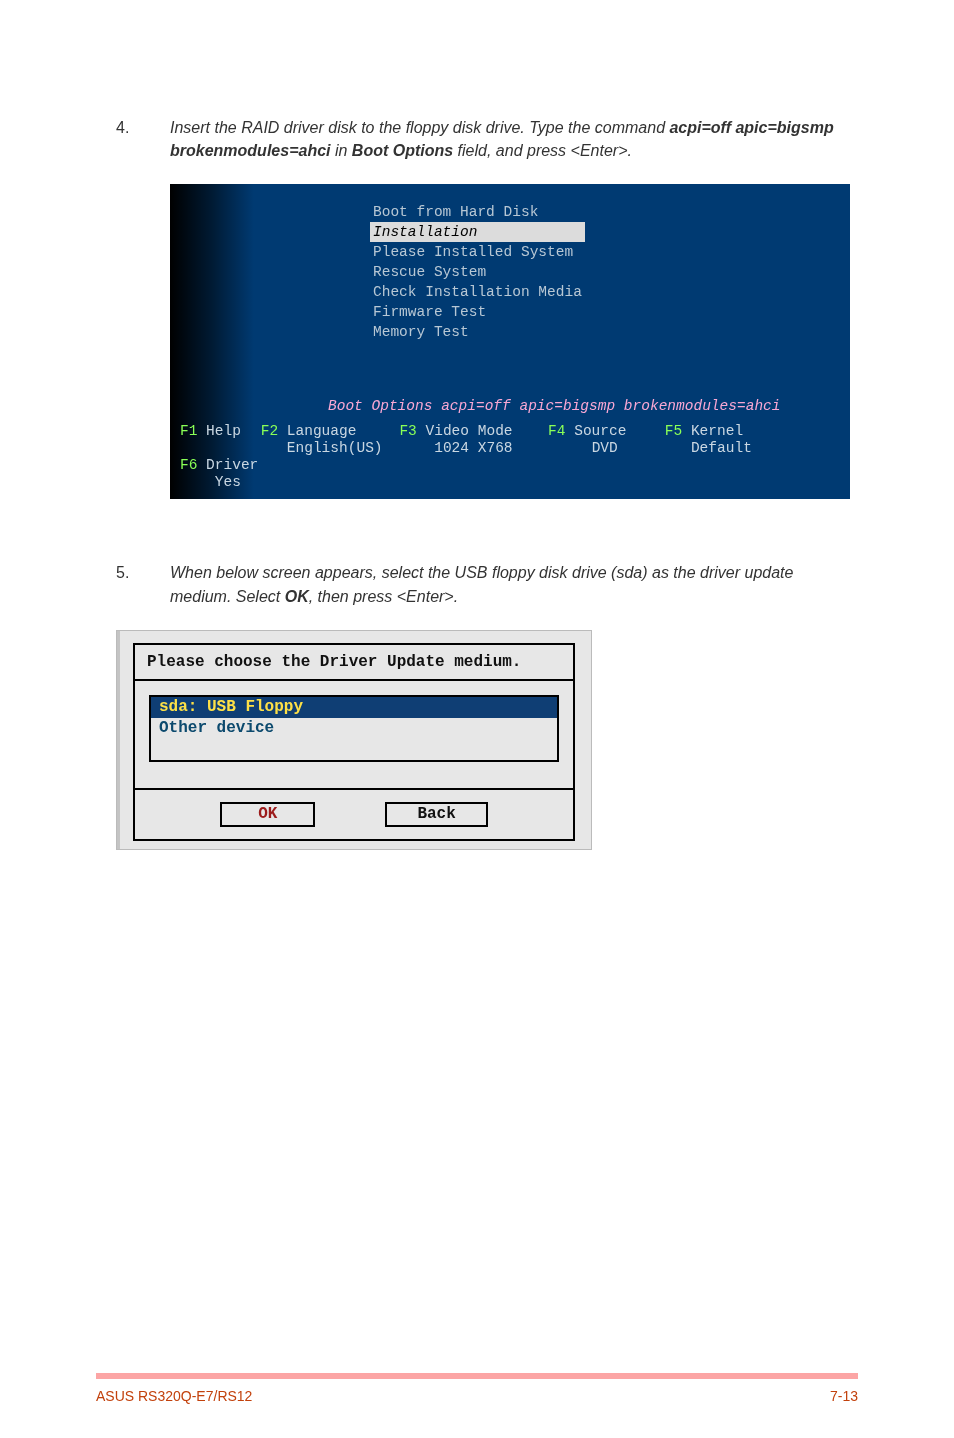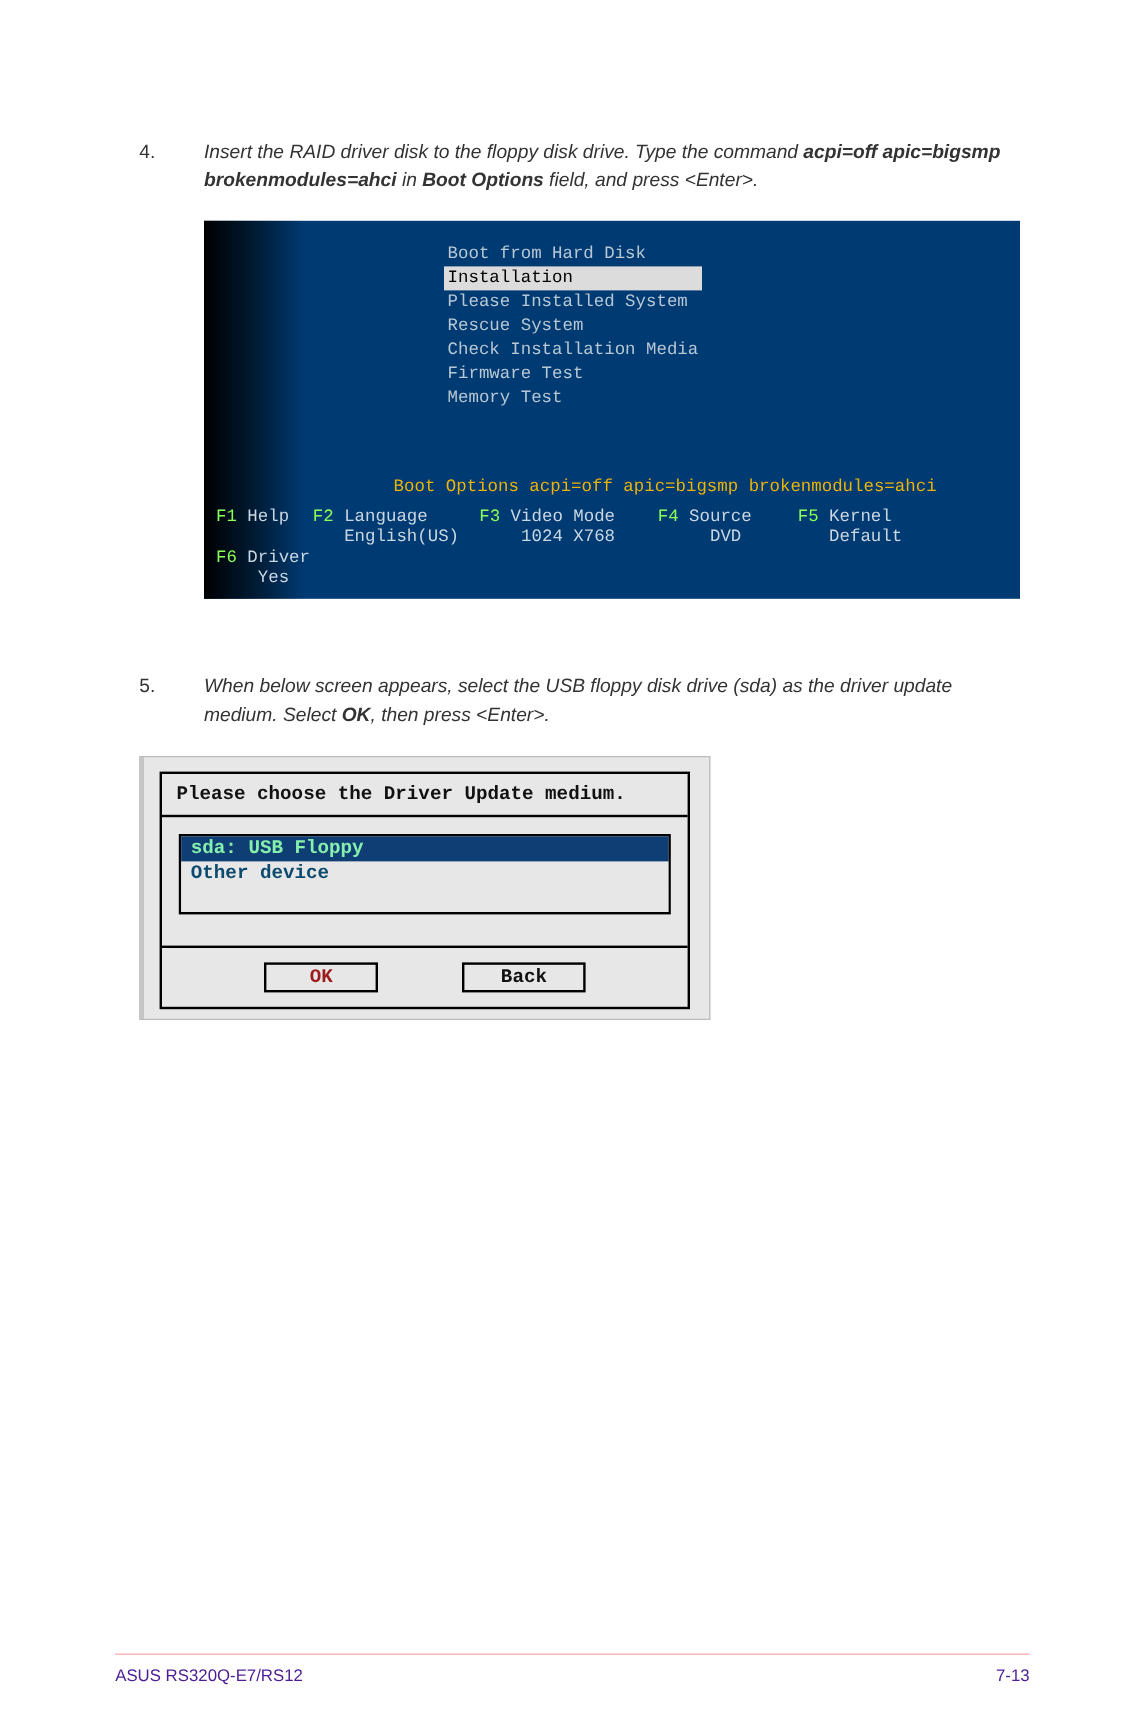--- a/index.html
+++ b/index.html
@@ -45,26 +45,28 @@
     }
     .menu-area {
       position: absolute;
       left: 200px; top: 18px;
       color: #b7c7d4;
     }
     .menu-area .line { line-height: 20px; padding: 0 3px; white-space: pre; }
     .menu-area .selected {
       background: #dcdcdc;
       color: #000;
+      font-style: italic;
     }
     .boot-options {
       position: absolute;
       left: 158px;
       top: 214px;
-      color: #eab308;
+      color: #f9a8d4;
+      font-style: italic;
     }
     .f-row {
       position: absolute;
       left: 10px; right: 10px; bottom: 8px;
       color: #c9d7e2;
       line-height: 17px;
     }
     .f-row .fkey { color: #89ff57; }
     .f-col { display:inline-block; vertical-align: top; }
     .mono { font-family: "Courier New", Courier, monospace; }
@@ -94,21 +96,21 @@
     }
     .dlg-list {
       border: 2px solid #000;
       background: #e7e7e7;
       font-family: "Courier New", Courier, monospace;
       font-size: 16px;
       font-weight: bold;
     }
     .dlg-list .sel {
       background: #0f3e74;
-      color: #86efac;
+      color: #fde047;
       padding: 0 8px;
       line-height: 21px;
     }
     .dlg-list .norm {
       background: #e7e7e7;
       color: #0c4a6e;
       padding: 0 8px;
       line-height: 21px;
     }
     .dlg-buttons {
@@ -128,24 +130,24 @@
       padding: 1px 30px;
       line-height: 19px;
     }
     .dlg-btn.ok { color: #9c1b1b; padding: 1px 36px; }
 
     .footer {
       position: absolute;
       bottom: 34px;
       left: 96px;
       right: 96px;
-      border-top: 1px solid #fca5a5;
+      border-top: 6px solid #fca5a5;
       padding-top: 9px;
       font-size: 14px;
-      color: #4c1d95;
+      color: #c2410c;
       display: flex;
       justify-content: space-between;
     }
   </style>
 </head>
 <body>
 
 <div class="content">
 
   <div class="step-row">

